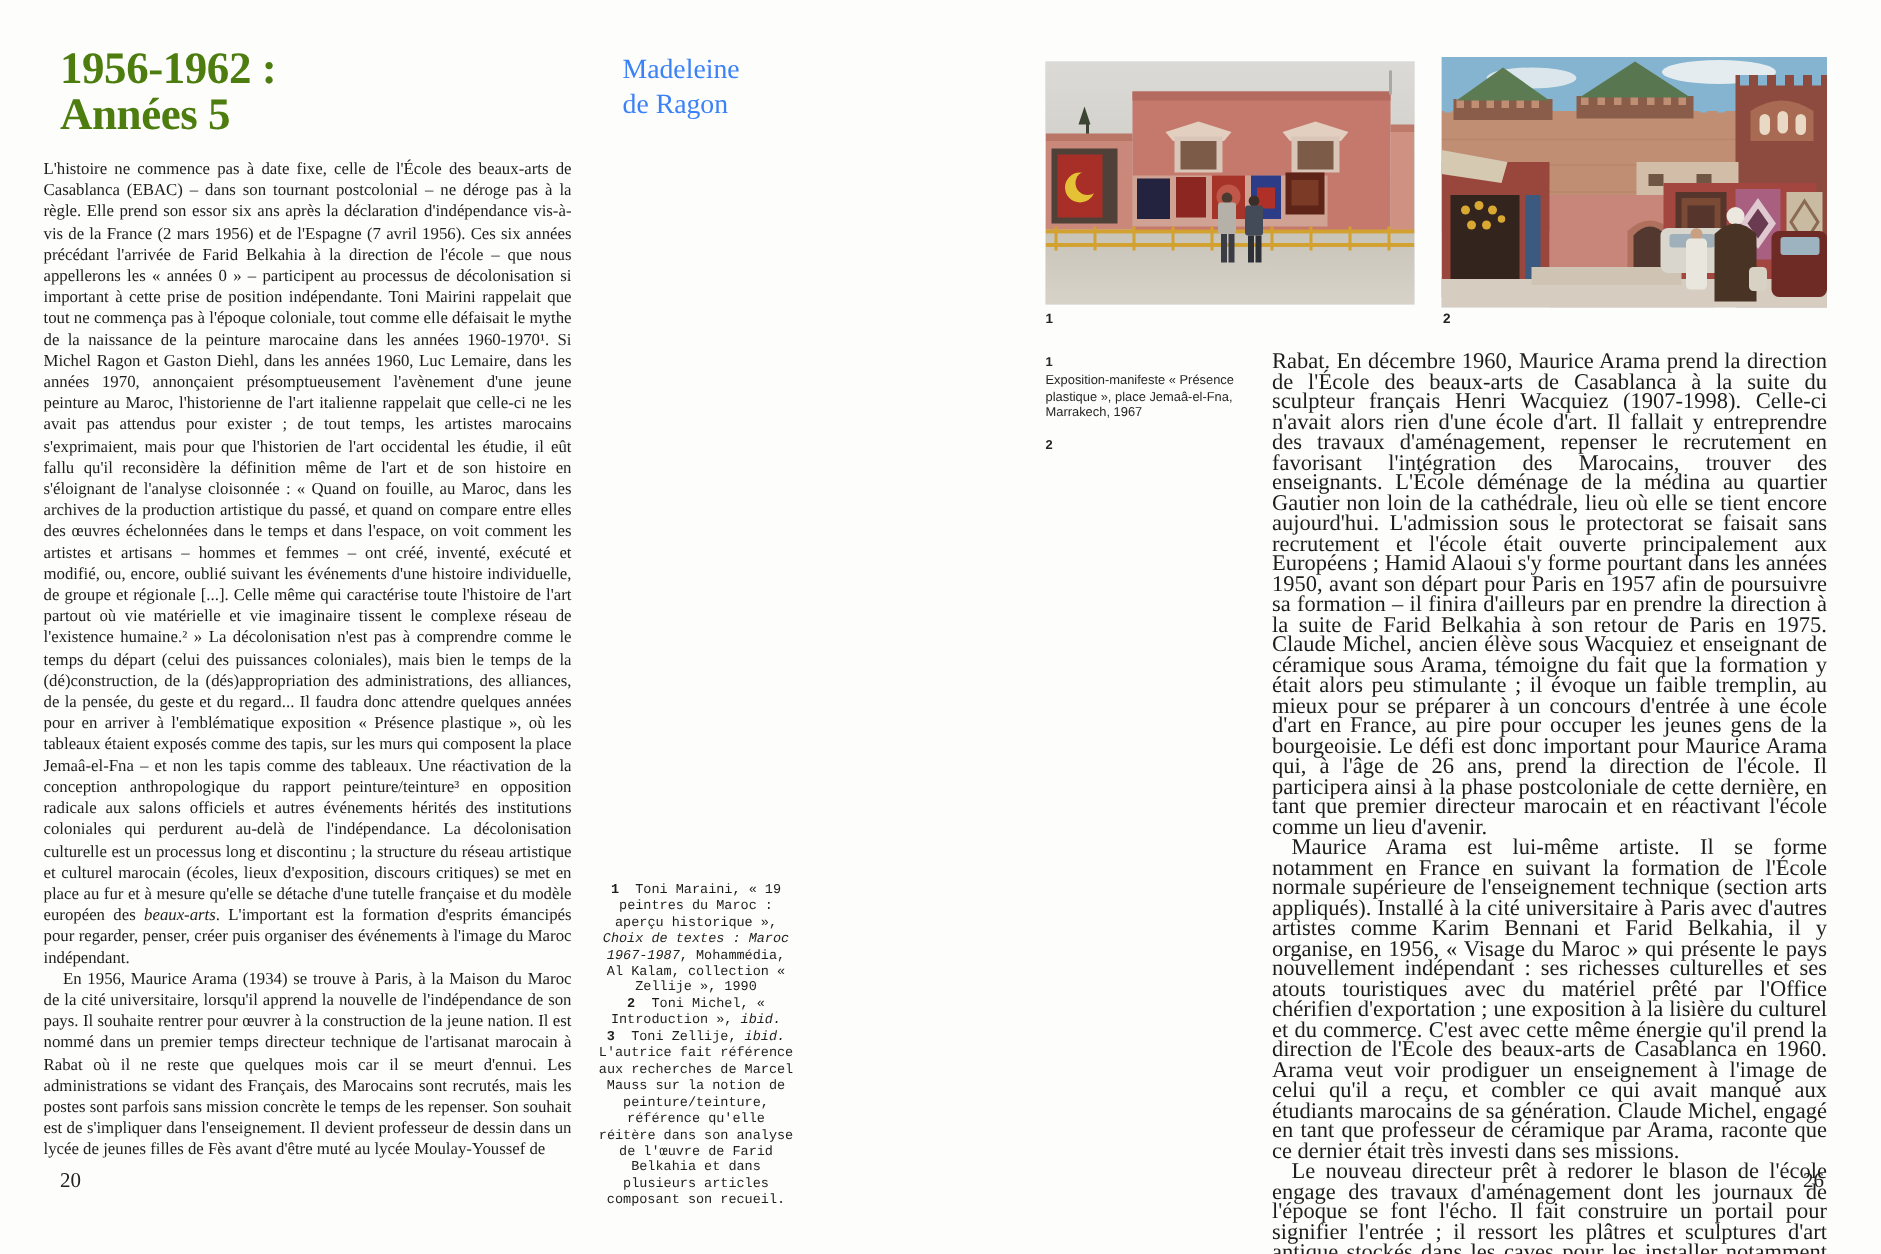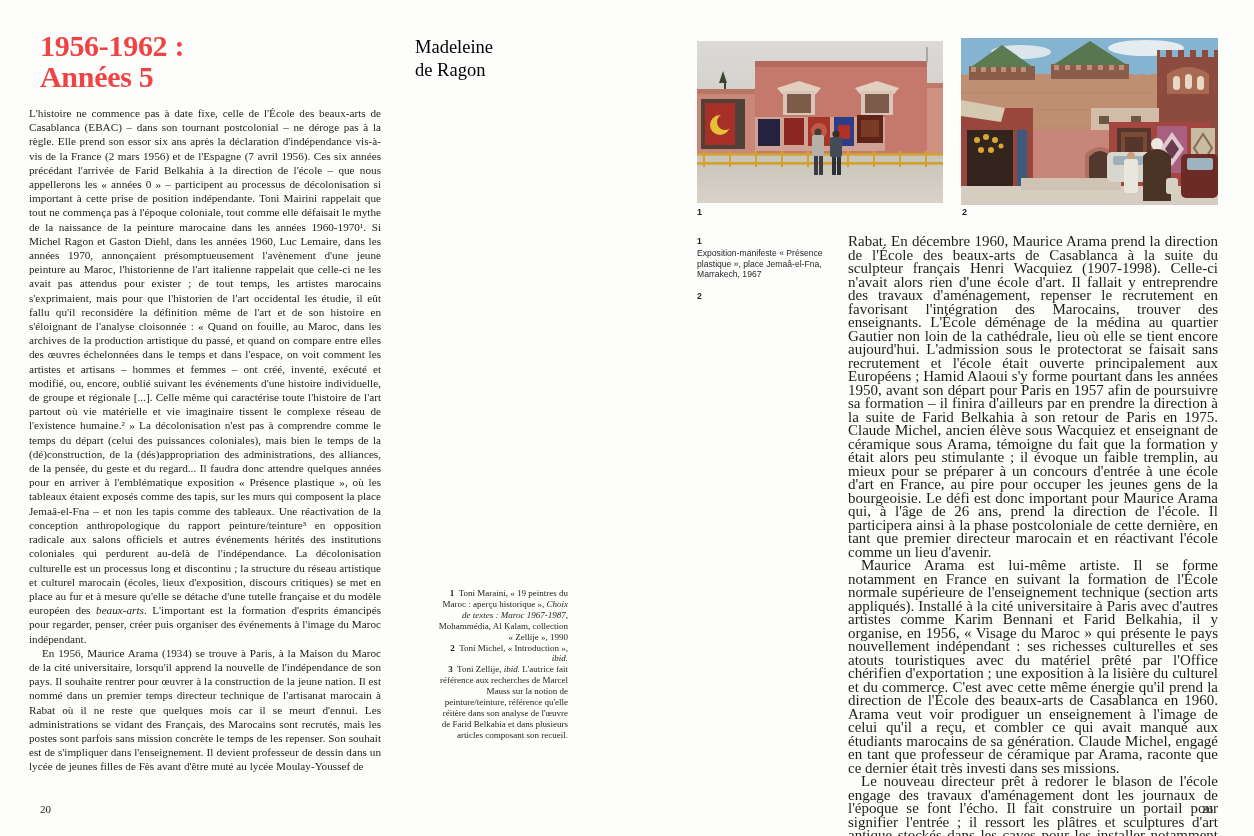--- a/index.html
+++ b/index.html
@@ -3,34 +3,34 @@
 <meta charset="utf-8">
 <style>
   * { margin:0; padding:0; box-sizing:border-box; }
   html,body { width:1254px; height:836px; }
   body {
     position:relative; overflow:hidden;
     background:#fdfdfc; color:#1d1d1b;
     font-family:"Liberation Serif", serif;
   }
   .abs { position:absolute; }
-  .page-title { left:40px; top:30px; font-size:30px; font-weight:bold; line-height:31px; letter-spacing:-0.3px; color:#ef4444; }
-  .author { left:415px; top:36px; font-size:18.5px; line-height:23px; color:#000000; }
+  .page-title { left:40px; top:30px; font-size:30px; font-weight:bold; line-height:31px; letter-spacing:-0.3px; color:#4d7c0f; }
+  .author { left:415px; top:36px; font-size:18.5px; line-height:23px; color:#3b82f6; }
   .body-left { left:29px; top:106px; width:352px; font-size:11.2px; line-height:14.2px; text-align:justify; }
   .body-right { left:848px; top:235px; width:370px; font-size:15px; line-height:13.5px; text-align:justify; }
   .indent { text-indent:13px; }
   .it { font-style:italic; }
-  .footnotes { left:436px; top:588px; width:132px; font-size:9px; line-height:10.9px; text-align:right; }
+  .footnotes { left:398px; top:588px; width:132px; font-size:9px; line-height:10.9px; text-align:center;font-family:Liberation Mono, monospace; }
   .fn-num { font-weight:bold; }
   .sans { font-family:"Liberation Sans", sans-serif; }
   .photo-label { font-size:9px; font-weight:bold; color:#222; }
   .caption-col { left:697px; top:236px; width:150px; font-size:8.6px; line-height:10.8px; color:#262626; }
   .cap-item { margin-bottom:11px; }
   .cap-num { display:block; font-weight:bold; margin-bottom:1px; }
-  .pagenum { font-size:11px; color:#222;margin-top:23px; }
+  .pagenum { font-size:14px; color:#222; }
   .photo { position:absolute; overflow:hidden; background:#ccc; }
   .photo svg { display:block; width:100%; height:100%; }
 </style>
 </head>
 <body>
 
 <h1 class="abs page-title">
   <span>1956-1962 :</span><br>
   <span>Années 5</span>
 </h1>

